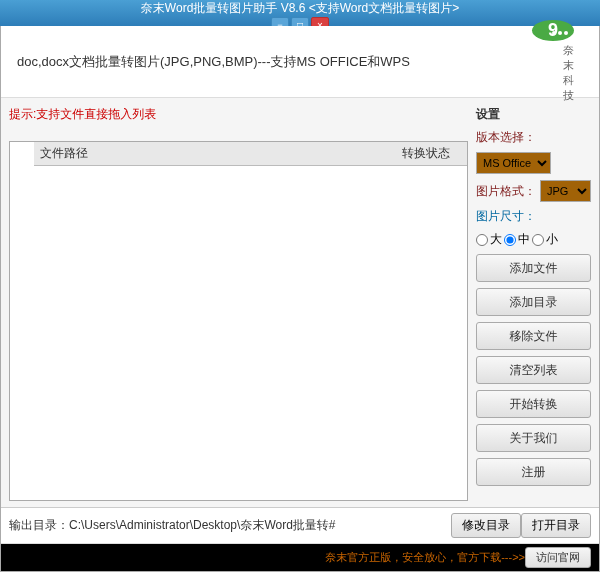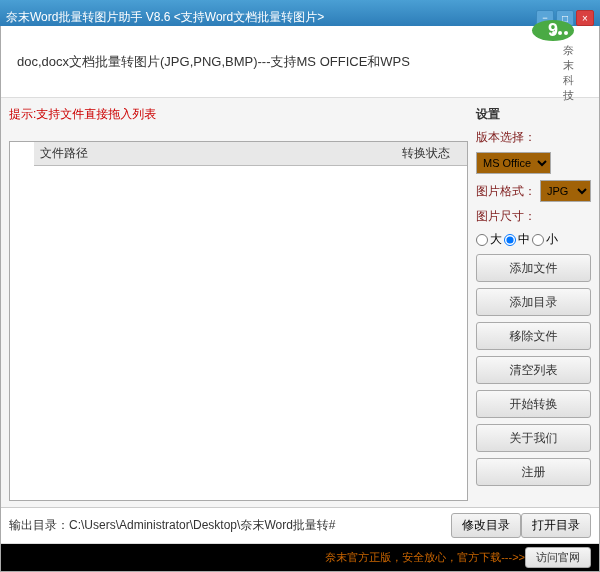--- a/index.html
+++ b/index.html
@@ -10,24 +10,25 @@
       font-size: 12px;
       background: #f0f0f0;
       overflow: hidden;
     }
 
     
     .title-bar {
       background: linear-gradient(to bottom, #4a9fd4, #2d7db8);
       height: 26px;
       display: flex;
-      align-items: flex-end;
+      align-items: center;
       padding: 0 6px;
       color: white;
       font-size: 12px;
+      flex-direction: column;
     }
     .title-bar-text {
       flex: 1;
     }
     .title-bar-controls {
       display: flex;
       gap: 2px;
     }
     .title-btn {
       width: 18px;
@@ -265,21 +266,21 @@
       height: 28px;
       background: linear-gradient(to bottom, #f8f8f8, #e0e0e0);
       border: 1px solid #aaa;
       border-radius: 3px;
       cursor: pointer;
       font-size: 12px;
       color: #333;
       text-align: center;
     }
 
-    .size-label { font-size: 12px; color: #7f1d1d; }
+    .size-label { font-size: 12px; color: #0369a1; }
     .size-row { display: flex; align-items: center; gap: 2px; }
   </style>
 </head>
 <body>
 
 <div class="title-bar">
   <span class="title-bar-text">奈末Word批量转图片助手 V8.6 &lt;支持Word文档批量转图片&gt;</span>
   <div class="title-bar-controls">
     <div class="title-btn">－</div>
     <div class="title-btn">□</div>

